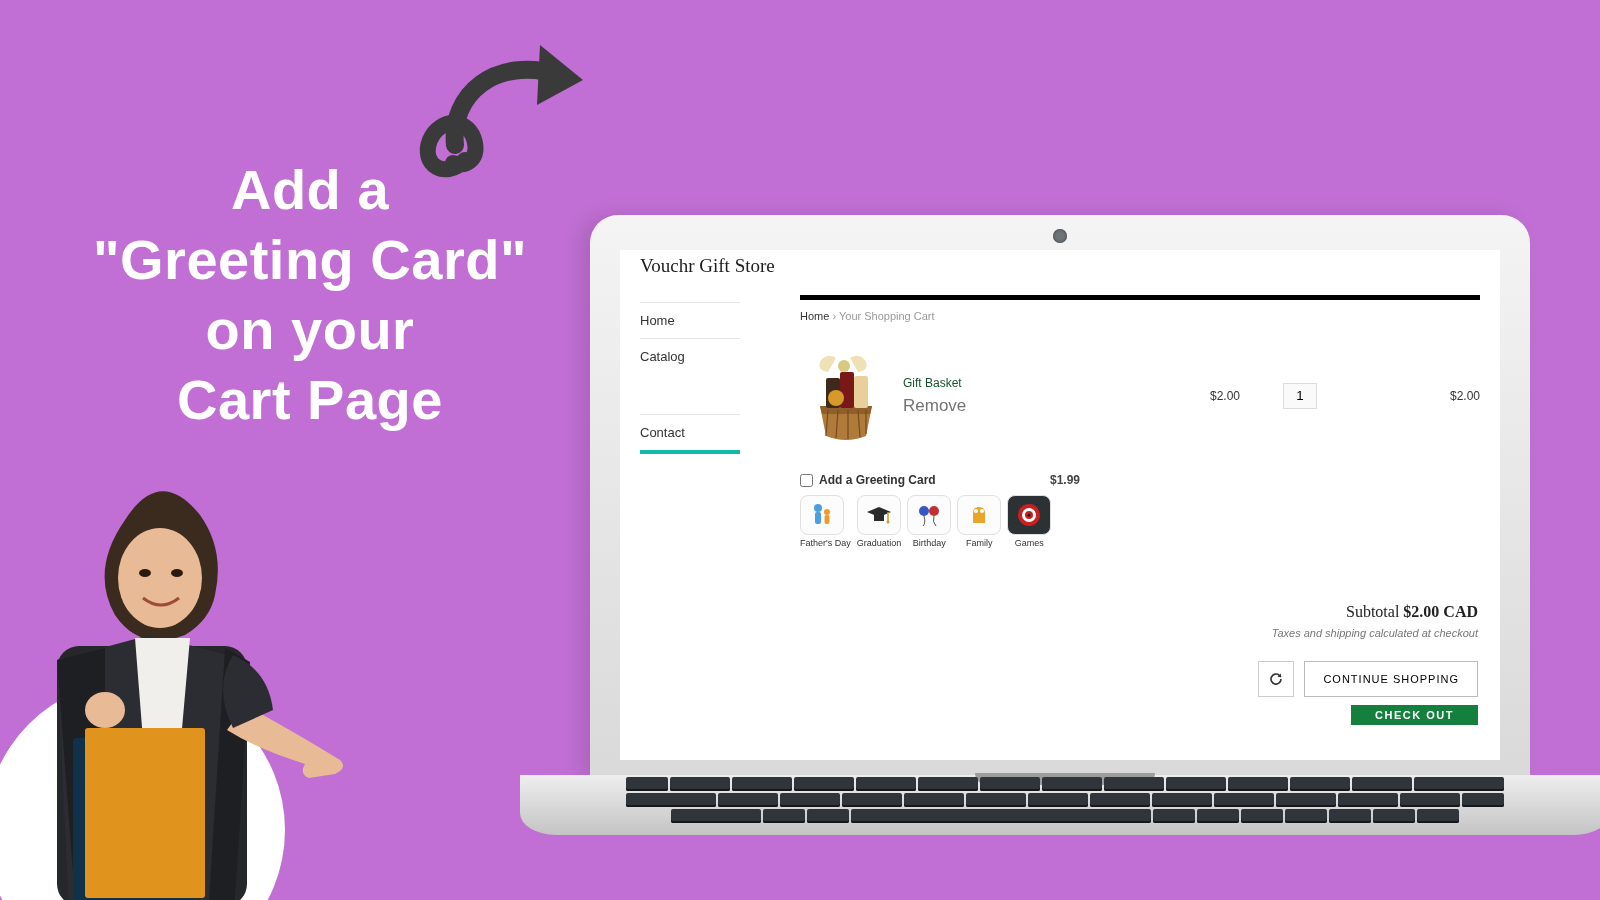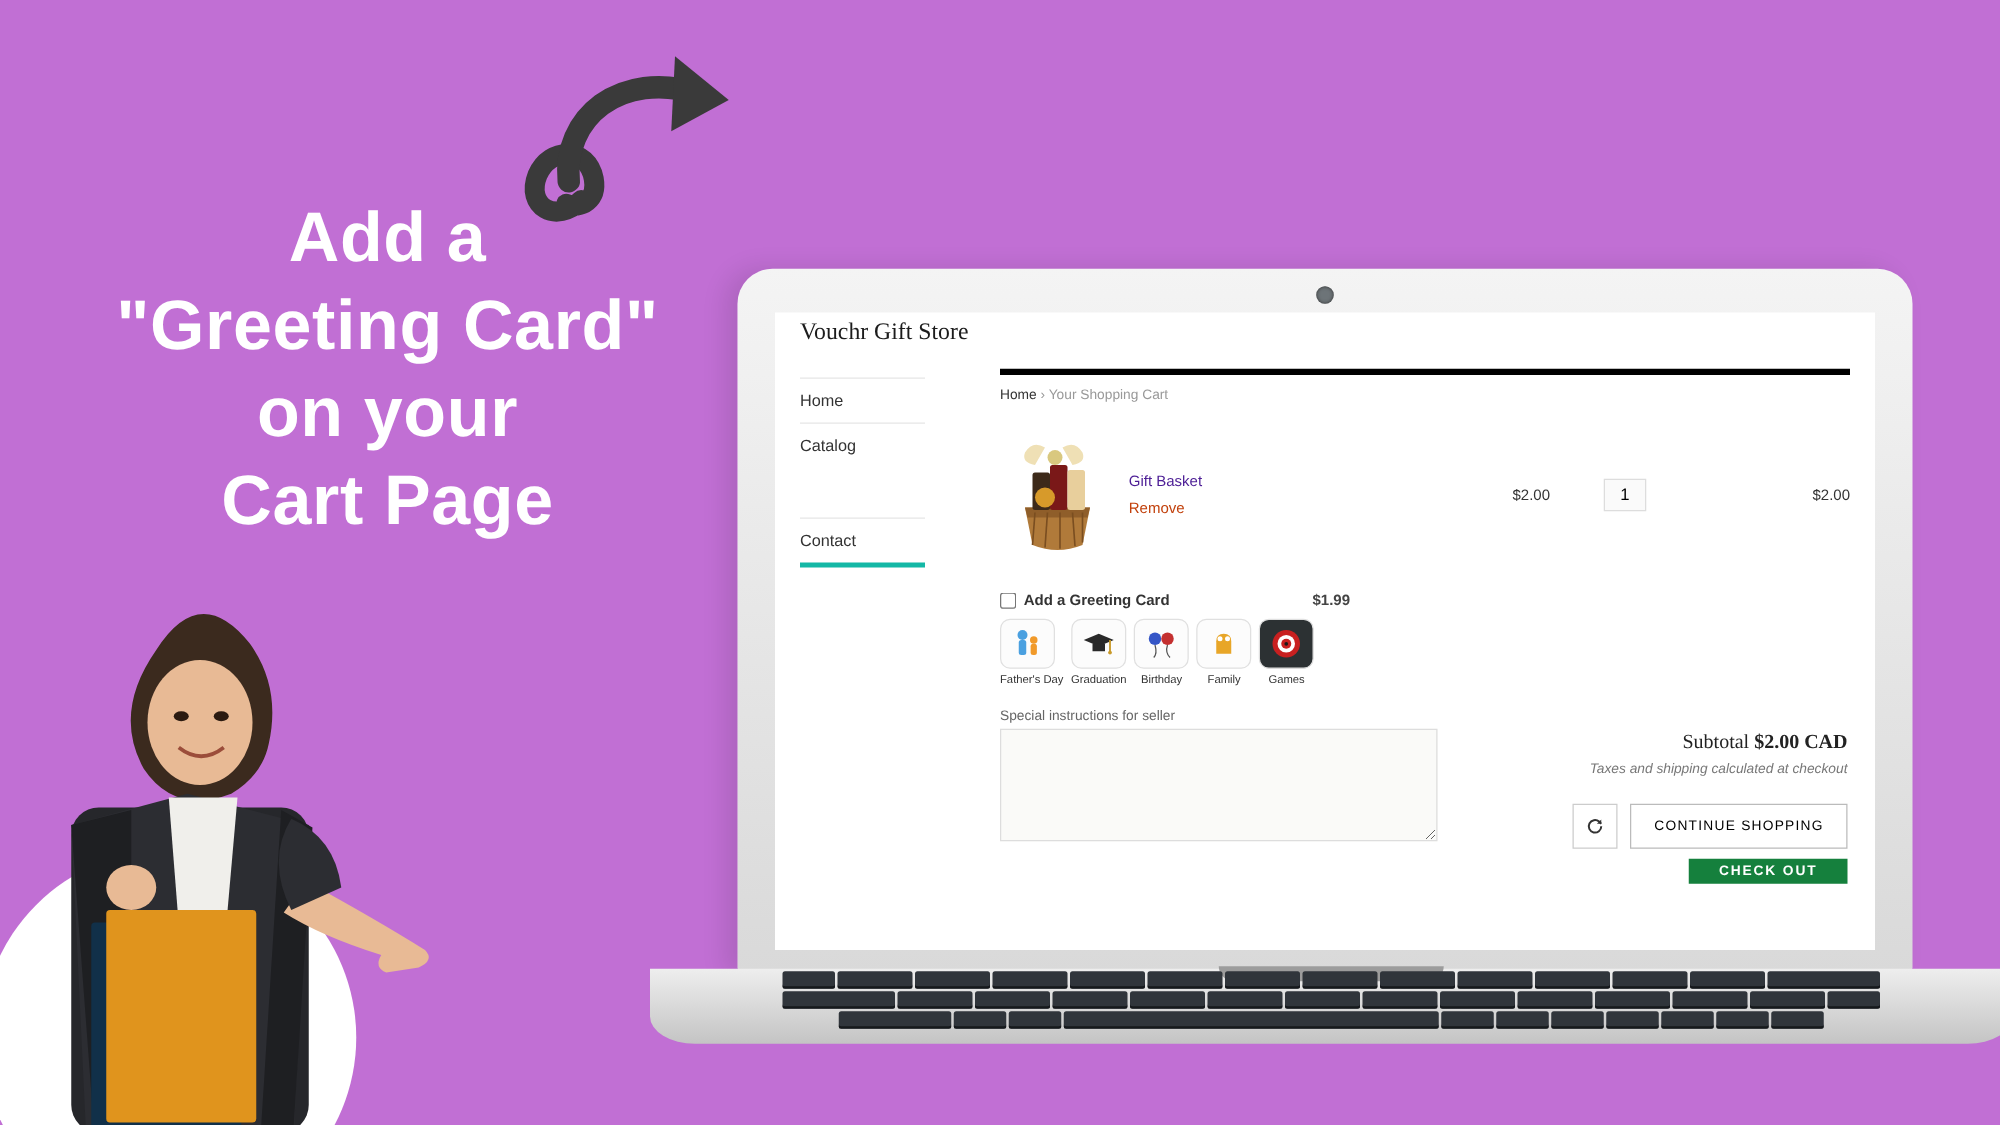--- a/index.html
+++ b/index.html
@@ -35,42 +35,42 @@
 .nav a:last-child{border-bottom:4px solid #14b8a6;margin-top:40px;}
 .main { position:absolute; left:180px; right:20px; top:45px; border-top:5px solid #000000; padding-top:10px; }
 .crumb { font-size:11px; color:#999; margin-bottom:10px; }
 .crumb a{color:#333;text-decoration:none;}
 .thead { display:flex; font-weight:600; font-size:13px; color:#222; padding:6px 0; }
 .col-prod{flex:0 0 370px;} .col-price{flex:1;text-align:right;} .col-qty{flex:0 0 120px;text-align:center;} .col-tot{flex:0 0 120px;text-align:right;}
 .item-row { display:flex; align-items:center; padding:16px 0; }
 .basket{flex:0 0 95px;}
 .basket svg{display:block;}
 .pinfo{flex:0 0 275px;padding-left:8px;}
-.pname{font-size:12px;color:#4c1d95;margin-bottom:6px;}
-.remove{font-size:12px;color:#c2410c;text-decoration:none;}
+.pname{font-size:12px;color:#14532d;margin-bottom:6px;}
+.remove{font-size:17px;color:#737373;text-decoration:none;}
 .price{flex:1;text-align:right;font-size:12px;}
 .qty{flex:0 0 120px;text-align:center;}
 .qty input{width:34px;height:26px;border:1px solid #ddd;background:#fafafa;text-align:center;}
 .tot{flex:0 0 120px;text-align:right;font-size:12px;}
 
 .gc{margin-top:14px;width:280px;}
 .gc-head{display:flex;align-items:center;font-size:12px;font-weight:600;}
 .gc-head input{margin-right:6px;}
 .gc-price{margin-left:auto;color:#444;}
 .gc-opts{display:flex;gap:6px;margin-top:8px;}
 .gc-opt{text-align:center;font-size:9px;}
 .gc-box{width:44px;height:40px;border:1px solid #e0e0e0;border-radius:8px;background:#fcfcfc;display:flex;align-items:center;justify-content:center;margin-bottom:3px;}
 .gc-box svg{width:28px;height:28px;}
 .gc-box.games{background:#2c3133;}
 
 .instr{margin-top:16px;width:350px;}
 .instr label{font-size:11px;color:#666;}
 .instr textarea{width:100%;height:90px;margin-top:4px;border:1px solid #ddd;background:#fafaf8;resize:both;}
 
-.right-foot{position:absolute;right:2px;top:285px;text-align:right;}
+.right-foot{position:absolute;right:2px;top:303px;text-align:right;}
 .subtotal{font-family:'Times New Roman',serif;font-size:16px;color:#222;}
 .taxes{font-size:11px;font-style:italic;color:#777;margin-top:6px;}
 .btns{margin-top:22px;display:flex;gap:10px;justify-content:flex-end;}
 .refresh{width:36px;height:36px;border:1px solid #ccc;background:#fff;display:flex;align-items:center;justify-content:center;font-size:16px;cursor:pointer;}
 .cont{height:36px;padding:0 18px;border:1px solid #bbb;background:#fff;font-size:11px;letter-spacing:1px;cursor:pointer;}
 .checkout{margin-top:8px;height:20px;padding:0 24px;background:#15803d;color:#fff;border:0;font-size:11px;letter-spacing:1.5px;float:right;cursor:pointer;font-weight:bold;}
 </style>
 </head>
 <body>
 
@@ -208,24 +208,20 @@
                       <circle cx="14" cy="14" r="7" fill="#fff"></circle>
                       <circle cx="14" cy="14" r="4" fill="#c82020"></circle>
                       <circle cx="14" cy="14" r="1.5" fill="#1a1a1a"></circle>
                     </svg>
                   </div>
                 <span>Games</span>
               </div>
             </div>
           </div>
 
-          <div class="instr">
-            <label>Special instructions for seller</label>
-            <textarea style=""></textarea>
-          </div>
 
           <div class="right-foot">
             <div class="subtotal">
               <span>Subtotal</span> <b>$2.00 CAD</b>
             </div>
             <div class="taxes">Taxes and shipping calculated at checkout</div>
             <div class="btns">
               <button class="refresh">
                 <svg width="16" height="16" viewBox="0 0 16 16">
                     <path d="M13 8a5 5 0 1 1-1.7-3.7L13 6" fill="none" stroke="#333" stroke-width="1.6"></path>

